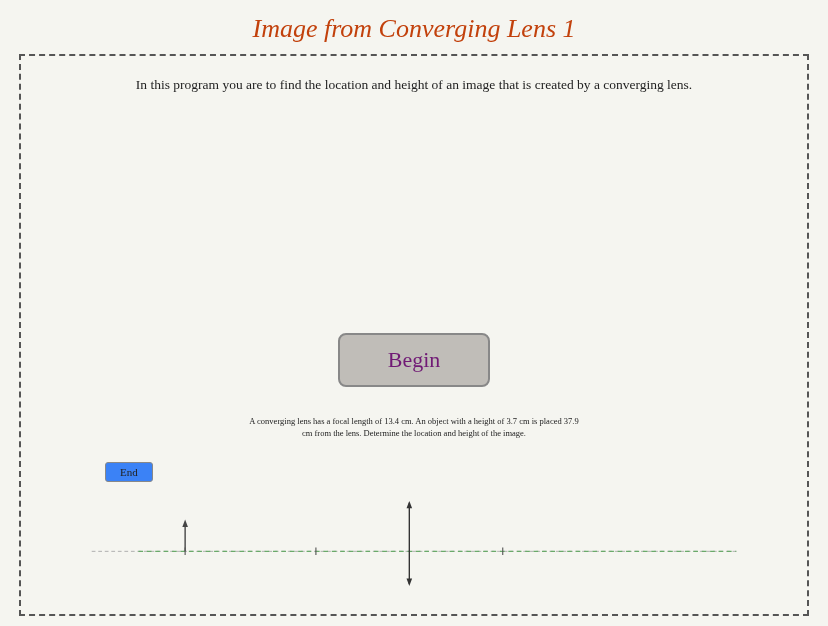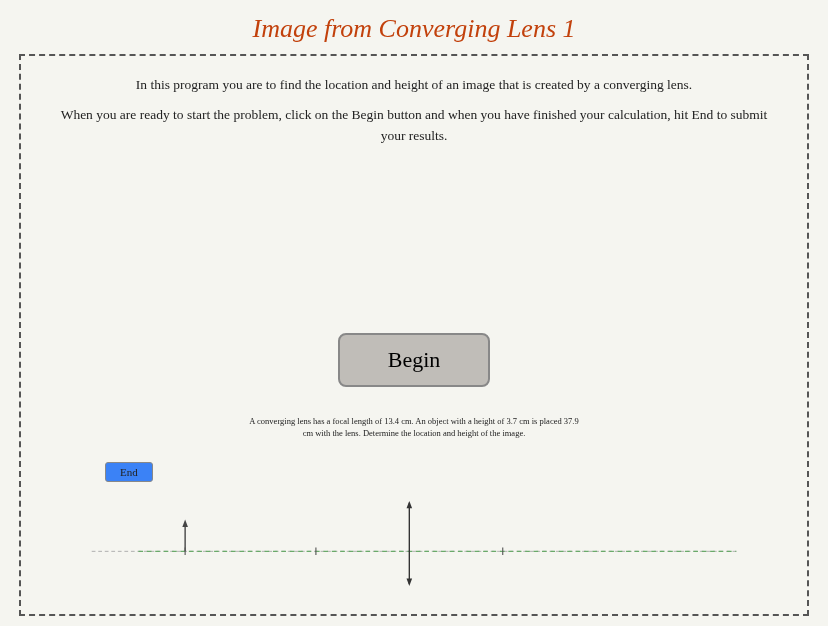--- a/index.html
+++ b/index.html
@@ -59,21 +59,21 @@
       padding-bottom: 10px;
     }
 
     #begin-button {
       background: #c0bdb8;
       border: 2px solid #888;
       border-radius: 8px;
       padding: 12px 48px;
       font-size: 22px;
       font-family: Georgia, serif;
-      color: #000000;
+      color: #701a75;
       cursor: pointer;
       margin-bottom: 28px;
     }
 
     #problem-section {
       width: 100%;
       display: flex;
       flex-direction: column;
       align-items: center;
     }
@@ -112,30 +112,29 @@
     }
   </style>
 </head>
 <body>
 
 <h1 id="title">Image from Converging Lens 1</h1>
 
 <div id="outer-border">
   <div id="intro-text">
     <p>In this program you are to find the location and height of an image that is created by a converging lens.</p>
-    <p>When you are ready to start the problem, click on the Begin button and when you have finished your calculation, hit End to submit your results.</p>
   </div>
 
   <div id="begin-area">
     <button id="begin-button">Begin</button>
 
     <div id="problem-section">
       <p id="problem-text">
         <span>A converging lens has a focal length of 13.4 cm. An object with a height of 3.7 cm is placed 37.9</span><br>
-        <span>cm with the lens. Determine the location and height of the image.</span>
+        <span>cm from the lens. Determine the location and height of the image.</span>
       </p>
       <button id="end-button">End</button>
 
       <div id="diagram-area">
         <svg id="diagram-svg" viewBox="0 0 790 100">
 
           <line x1="50" y1="60" x2="740" y2="60" stroke="#aaa" stroke-width="1" stroke-dasharray="4,3"></line>
 
           <line x1="100" y1="60" x2="740" y2="60" stroke="#6aaa6a" stroke-width="1.2" stroke-dasharray="5,4"></line>
 

